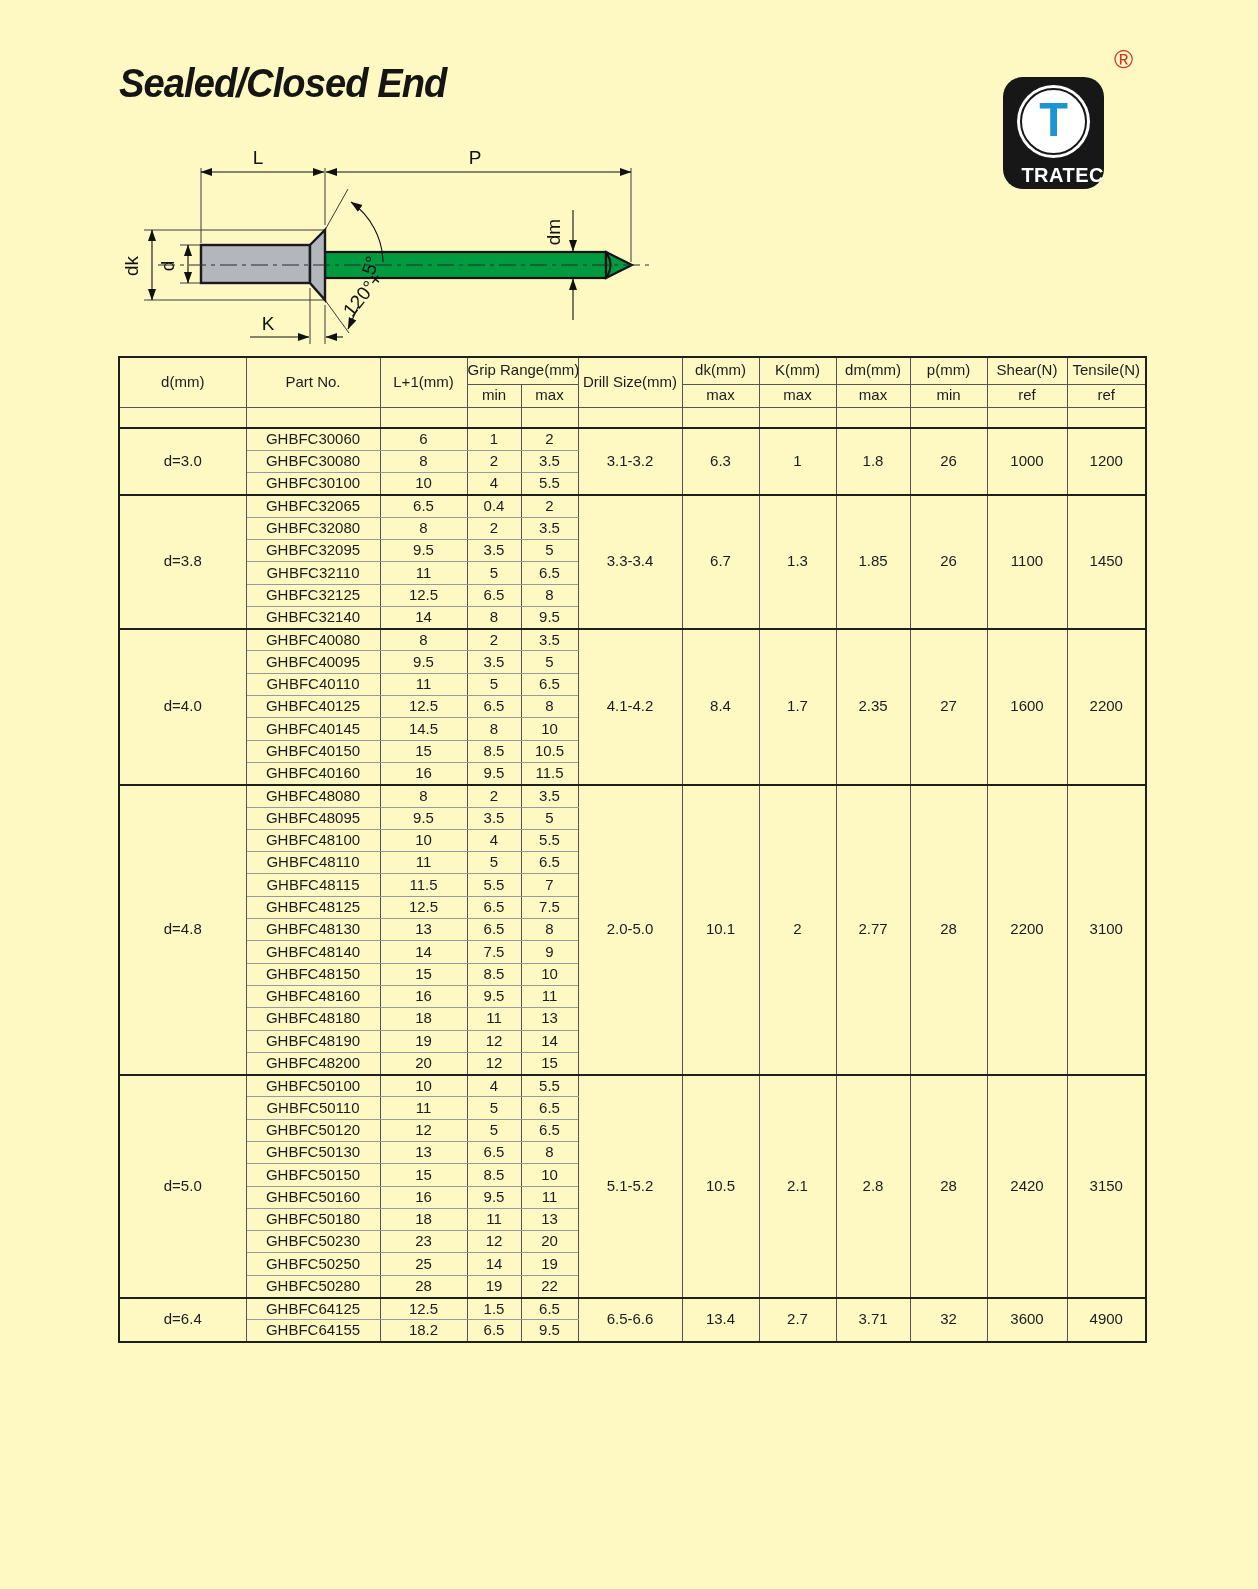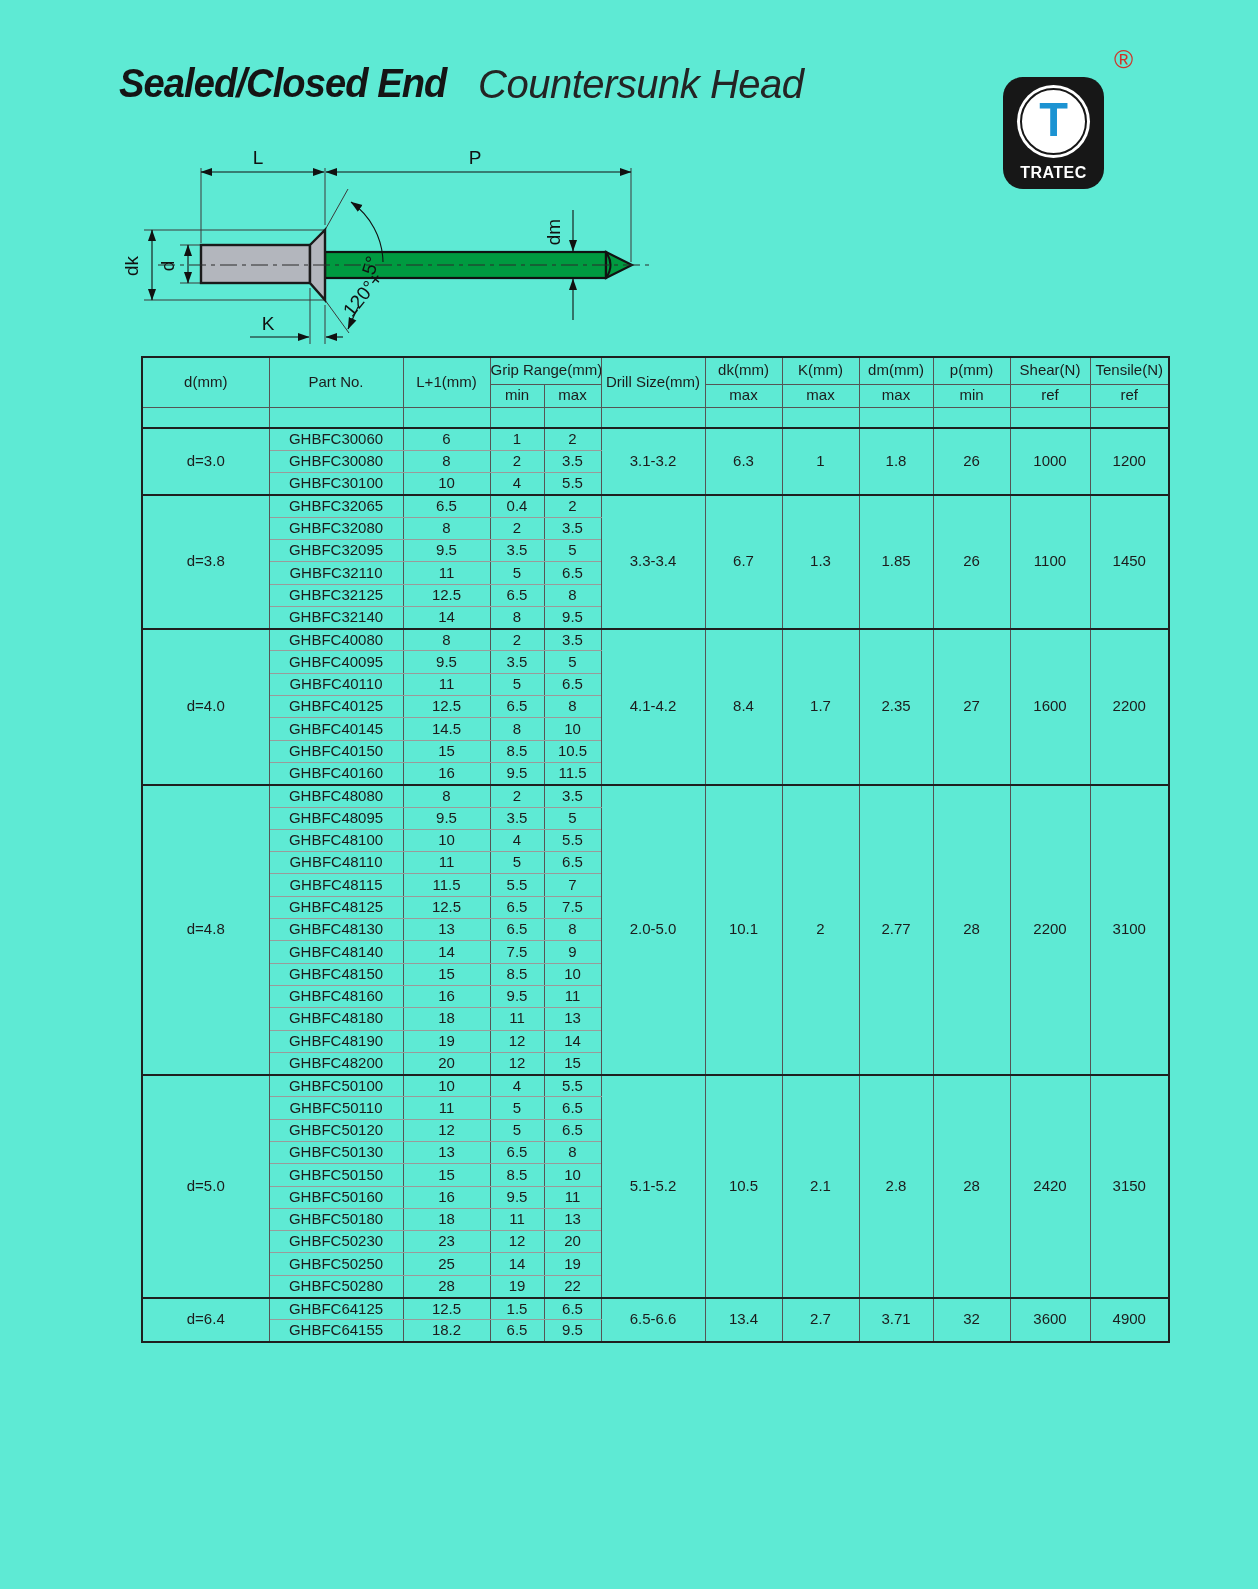--- a/index.html
+++ b/index.html
@@ -1,17 +1,17 @@
 <!DOCTYPE html>
 <html><head>
 <meta charset="utf-8">
 <style>
   html,body { margin:0; padding:0; background:#ffffff; }
   .page {
-    position:relative; width:1258px; height:1589px; background:#5eead4;
+    position:relative; width:1258px; height:1589px; background:#fef9c3;
     font-family:"Liberation Sans", sans-serif; color:#1c1c1c; overflow:hidden;
   }
 
   
   .title-bold {
     position:absolute; left:119px; top:60px;
     font-size:41px; font-weight:bold; font-style:italic; letter-spacing:-1px;
     transform:scaleX(.93); transform-origin:left top; color:#151515; white-space:nowrap;
   }
   .title-light {
@@ -21,36 +21,36 @@
   .reg { position:absolute; left:1114px; top:44px; font-size:26px; color:#cf342a; }
 
   
   .logo { position:absolute; left:1003px; top:77px; width:101px; height:112px;
           background:#171717; border-radius:20px; }
   .logo-ring { position:absolute; left:14px; top:8px; width:73px; height:73px;
           background:#fff; border-radius:50%; display:flex; align-items:center; justify-content:center; }
   .logo-ring-inner { width:63px; height:63px; border:2px solid #171717; border-radius:50%;
           background:#fff; display:flex; align-items:center; justify-content:center; }
   .logo-t { font-size:47px; font-weight:bold; color:#1c93d2; margin-top:-5px; transform:scaleY(1.02); }
-  .logo-brand { position:absolute; left:0; right:0; top:87px; text-align:center;
-          color:#fff; font-weight:bold; font-size:16px; letter-spacing:.5px; }
+  .logo-brand { position:absolute; left:0; right:0; top:87px; text-align:right;
+          color:#fff; font-weight:bold; font-size:20px; letter-spacing:.5px; }
 
   
   .materials { position:absolute; left:708px; top:184px; font-size:17.5px; line-height:24.5px; color:#1f1f1f; }
   .materials .indent { padding-left:103px; }
 
   
   .diagram { position:absolute; left:100px; top:148px; width:580px; height:215px; }
   .diagram text { font-family:"Liberation Sans", sans-serif; font-size:19px; fill:#111; }
 
   
   .spec {
     position:absolute; left:118px; top:356px; width:1027px;
     border-collapse:collapse; table-layout:fixed;
-    border:2px solid #1f1f1f; font-size:15px; color:#1c1c1c;margin-left:23px;
+    border:2px solid #1f1f1f; font-size:15px; color:#1c1c1c;
   }
   .spec th, .spec td {
     border:1px solid #555; text-align:center; vertical-align:middle;
     padding:0; font-weight:normal; line-height:1.12; overflow:hidden; white-space:nowrap;
   }
   .spec thead tr.h1 { height:27px; }
   .spec thead tr.h2 { height:23px; }
   .spec tbody.gap    { border-bottom:2px solid #1f1f1f; }
   .spec tbody.gap tr { height:21px; }
   .spec tbody.grp    { border-bottom:2px solid #1f1f1f; }
@@ -58,21 +58,20 @@
   .spec td.c-part, .spec td.c-num {
     border-top:1px solid #9a9a9a; border-bottom:1px solid #9a9a9a;
   }
 </style>
 </head>
 <body>
 
 <div class="page">
 
   <div class="title-bold">Sealed/Closed End</div>
-  <div class="title-light">Countersunk Head</div>
   <div class="reg">®</div>
 
   <div class="logo">
     <div class="logo-ring">
       <div class="logo-ring-inner">
         <div class="logo-t">T</div>
       </div>
     </div>
     <div class="logo-brand">TRATEC</div>
   </div>

